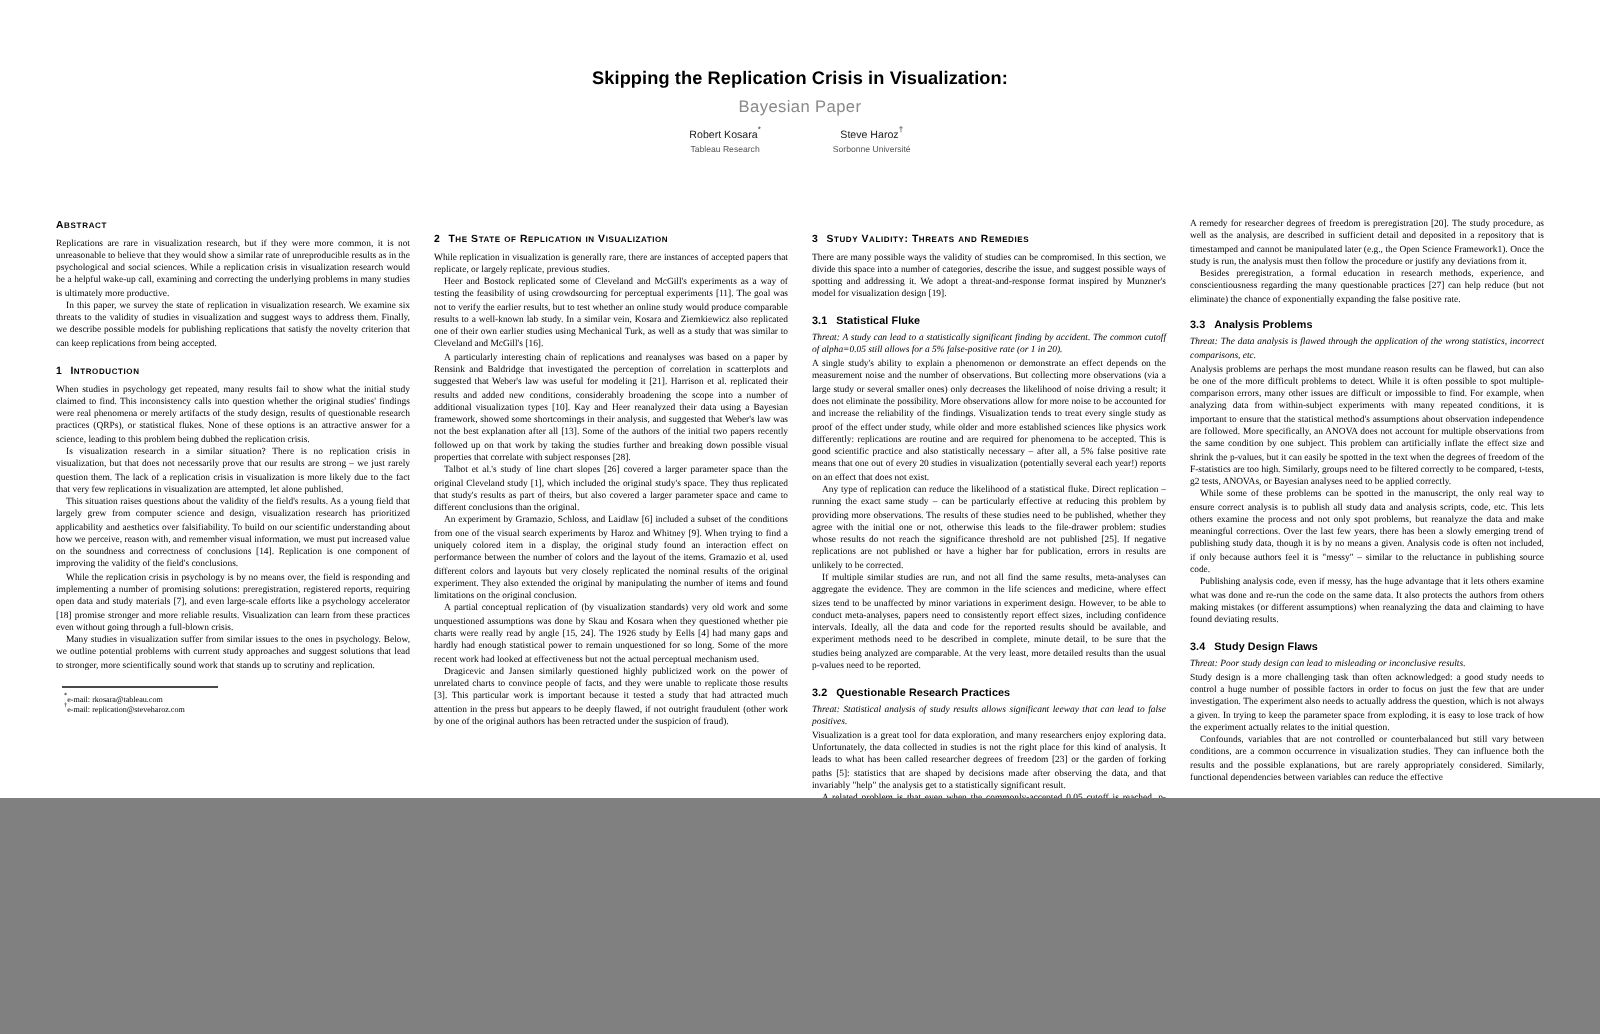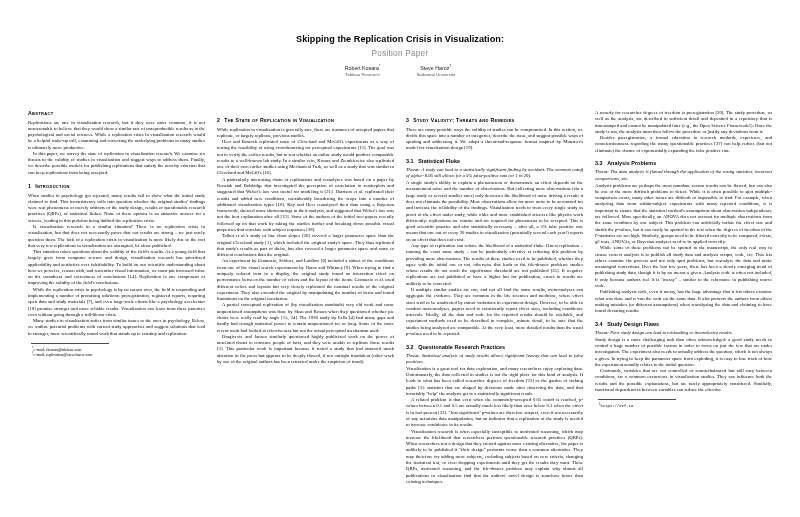--- a/index.html
+++ b/index.html
@@ -4,21 +4,21 @@
 <title>Skipping the Replication Crisis in Visualization</title>
 <style>
   html, body {
     margin: 0;
     padding: 0;
     background: #808080;
   }
   .page {
     position: relative;
     width: 800px;
-    height: 517px;
+    height: 399px;
     background: #ffffff;
     overflow: hidden;
     font-family: "Liberation Serif", "DejaVu Serif", serif;
     color: #000000;
   }
   .paper-inner {
     position: absolute;
     left: 28px;
     top: 34px;
     right: 28px;
@@ -164,21 +164,21 @@
 </head>
 <body>
 
 <div class="page">
   <div class="paper-inner">
 
     <div class="title-block">
       <div class="paper-title">
         <span>Skipping the Replication Crisis in Visualization:</span>
       </div>
-      <div class="paper-subtitle">Position Paper</div>
+      <div class="paper-subtitle">Bayesian Paper</div>
       <div class="authors">
         <div class="author">
           <div class="author-name"><span>Robert Kosara</span><sup>*</sup></div>
           <div class="author-affil">Tableau Research</div>
         </div>
         <div class="author">
           <div class="author-name"><span>Steve Haroz</span><sup>†</sup></div>
           <div class="author-affil">Sorbonne Université</div>
         </div>
       </div>

